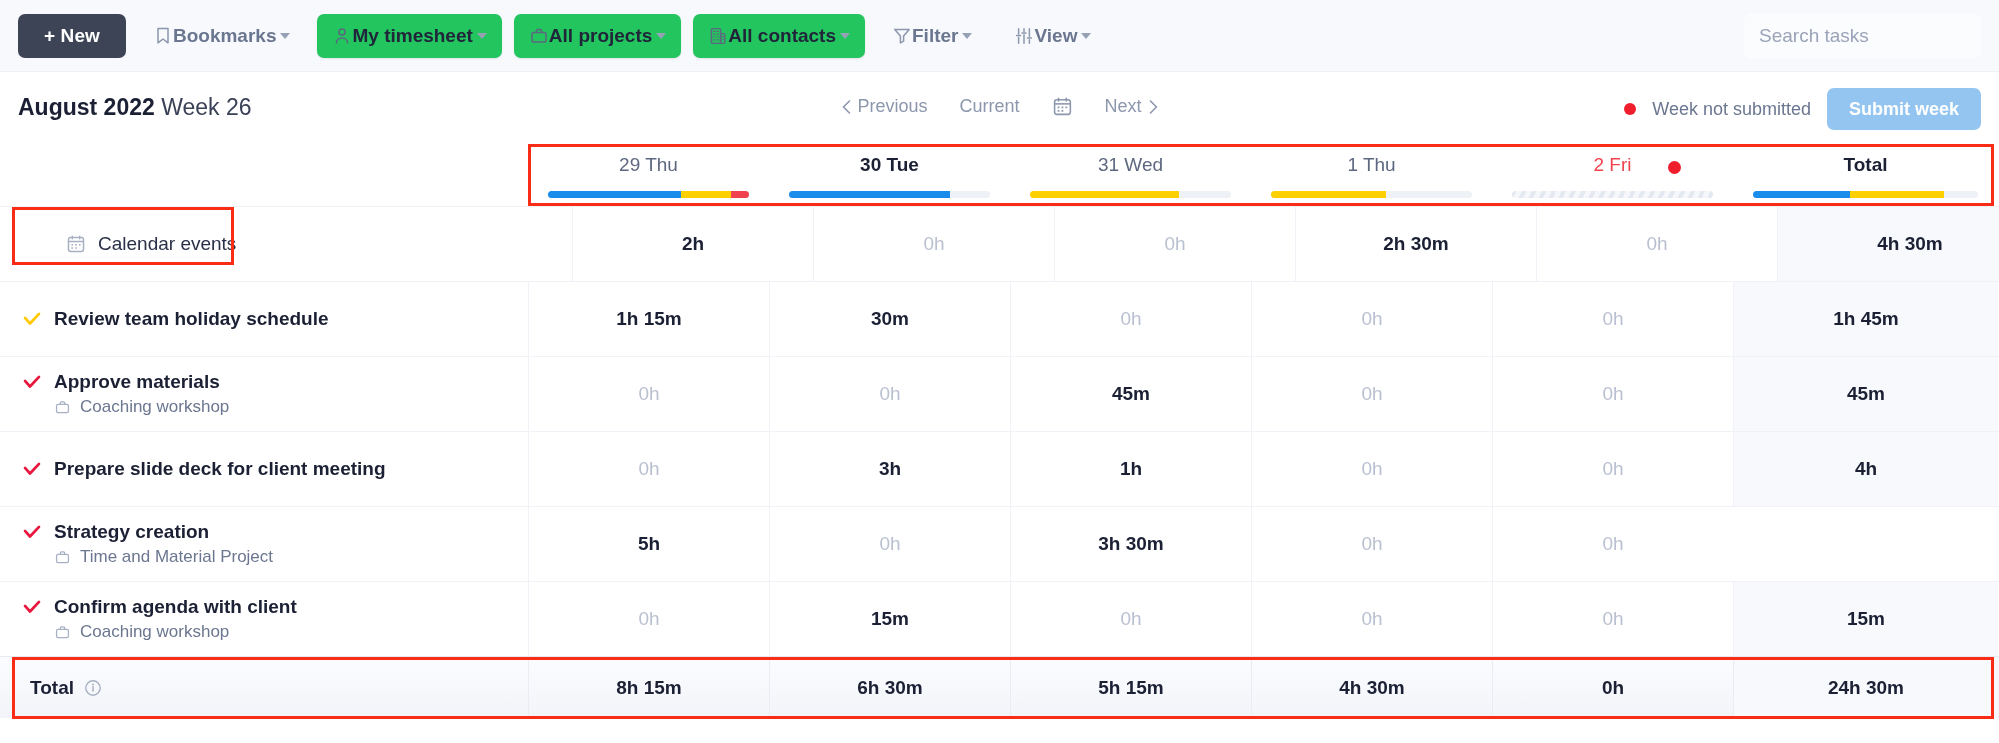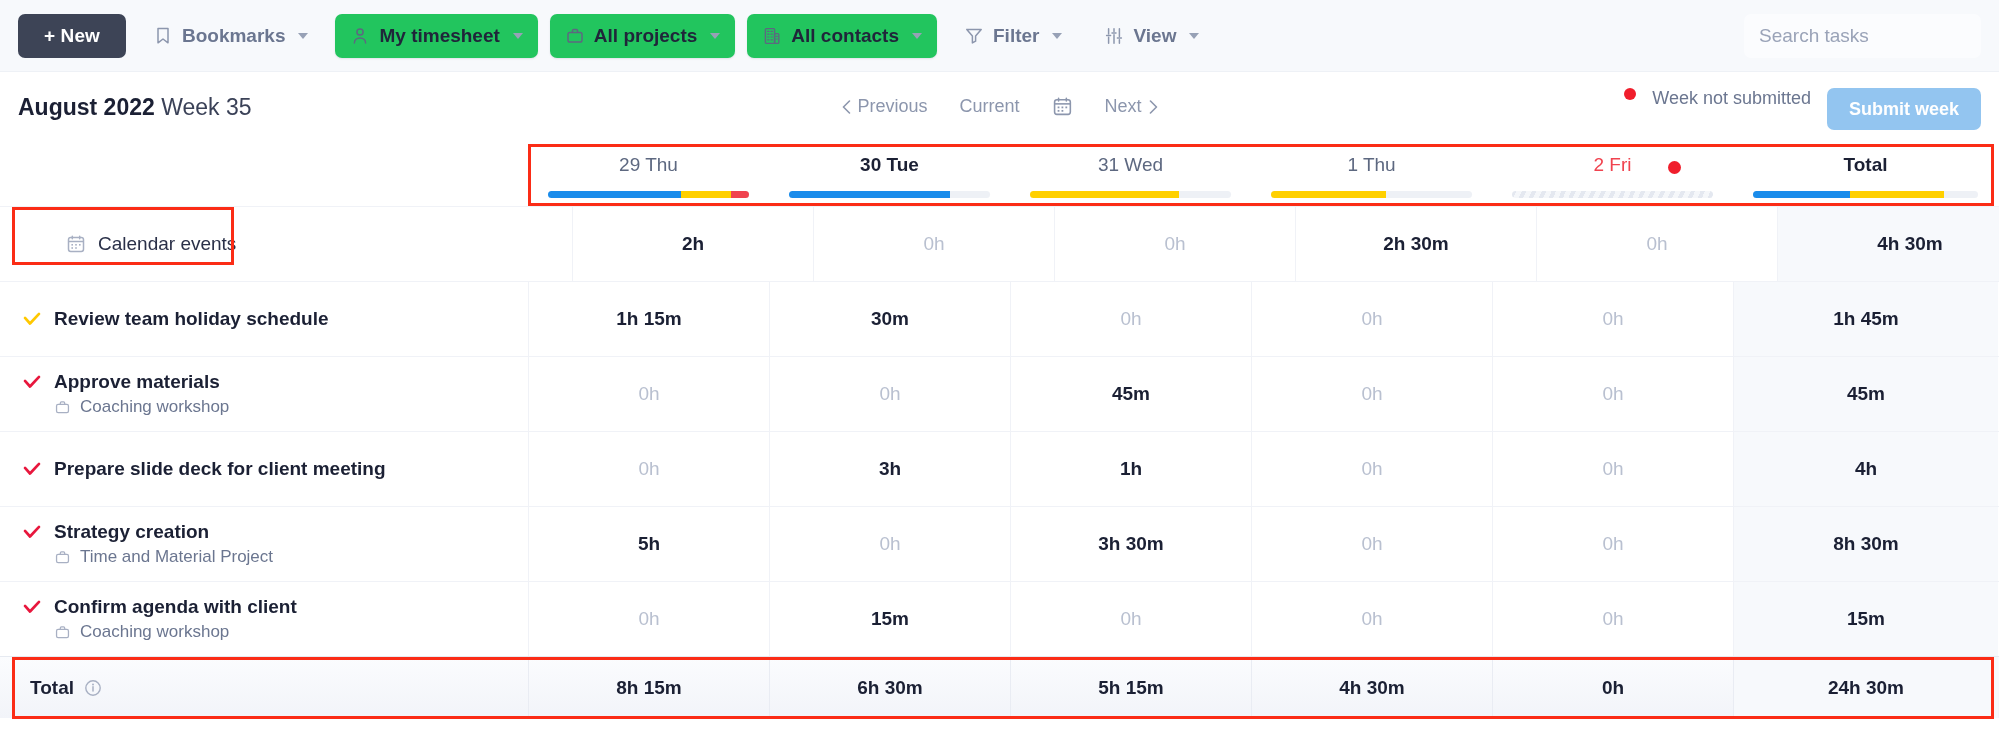--- a/index.html
+++ b/index.html
@@ -23,21 +23,21 @@
     display:flex; align-items:center; padding:0 0 0 18px; gap:0;
     border-bottom:1px solid #eef1f6;
   }
   .btn-new{
     height:44px; padding:0 26px; background:#3d4456; color:#fff;
     border-radius:7px; font-size:19px; font-weight:bold;
     display:flex; align-items:center; justify-content:center;
     letter-spacing:.1px; cursor:pointer;
   }
   .tb-item{
-    height:44px; display:flex; align-items:center; gap:9px;
+    height:44px; display:flex; align-items:center; gap:0;
     padding:0 15px; margin-left:12px; border-radius:7px;
     font-size:19px; color:#5d6880; cursor:pointer; white-space:nowrap;
   }
   .tb-item.boxed{ background:#22c55e; color:#20253a; font-weight:bold;
     box-shadow:0 1px 2px rgba(30,40,70,.10); }
   .tb-item.plain{ font-weight:bold; color:#6b7690; }
   .tb-ico{ width:20px; height:20px; display:inline-flex; align-items:center; justify-content:center; flex:0 0 auto; }
   .tb-ico svg{ display:block; }
   .caret{ width:0;height:0;border-left:5.5px solid transparent;border-right:5.5px solid transparent;
     border-top:6px solid #97a1b6; margin-left:4px; flex:0 0 auto;}
@@ -54,21 +54,21 @@
   }
   .title b{ font-weight:bold; }
   .title span{ font-weight:normal; color:#3a4157; }
 
   .weeknav{
     position:absolute; left:50%; transform:translateX(-50%); top:24px;
     display:flex; align-items:flex-end; gap:0; font-size:18px; color:#8c96ad;
   }
   .weeknav .nv{ padding:0 16px; cursor:pointer; white-space:nowrap; display:flex; align-items:center; gap:7px;}
   .status-wrap{
-    position:absolute; right:18px; top:16px; display:flex; gap:16px;
+    position:absolute; right:18px; top:16px; display:flex; align-items:center; gap:16px;
   }
   .dot-red{ width:12px;height:12px;border-radius:50%; background:#f01e2c; flex:0 0 auto;}
   .status-txt{ font-size:18px; color:#6b7690; white-space:nowrap;}
   .btn-submit{
     height:42px; padding:0 22px; background:#93c5f0; color:#ffffff;
     border-radius:7px; font-size:18px; font-weight:bold;
     display:flex; align-items:center; justify-content:center; cursor:pointer; white-space:nowrap;
   }
 
   
@@ -208,21 +208,21 @@
       </div>
     </div>
   <div class="search-box">
     <span>Search tasks</span>
   </div>
 </div>
 
 <div class="page-head">
   <div class="title">
     <b>August 2022</b>
-    <span>Week 35</span>
+    <span>Week 26</span>
   </div>
 
   <div class="weeknav">
     <div class="nv">
       <svg width="9" height="14" viewBox="0 0 9 14">
           <path d="M7.5 1 1.5 7l6 6" fill="none" stroke="#8c96ad" stroke-width="1.6" stroke-linecap="round" stroke-linejoin="round"></path>
         </svg>
       <span>Previous</span>
     </div>
     <div class="nv">
@@ -419,21 +419,20 @@
               </span>
               <span class="sub-txt">Time and Material Project</span>
             </div>
           </div>
         </div>
         <div class="c-day cell">5h</div>
         <div class="c-day cell zero">0h</div>
         <div class="c-day cell">3h 30m</div>
         <div class="c-day cell zero">0h</div>
         <div class="c-day cell zero">0h</div>
-        <div class="c-tot cell">8h 30m</div>
       </div>
       <div class="row trow" style="position: relative;">
         <div class="c-name">
           <div class="nm-wrap">
             <div class="nm-line">
               <span class="chk">
                 <svg width="21" height="21" viewBox="0 0 20 20">
                   <path d="M3 8.4 8 14 17 4.4" fill="none" stroke="#e8173d" stroke-width="2.7" stroke-linecap="round" stroke-linejoin="round"></path>
                 </svg>
               </span>

